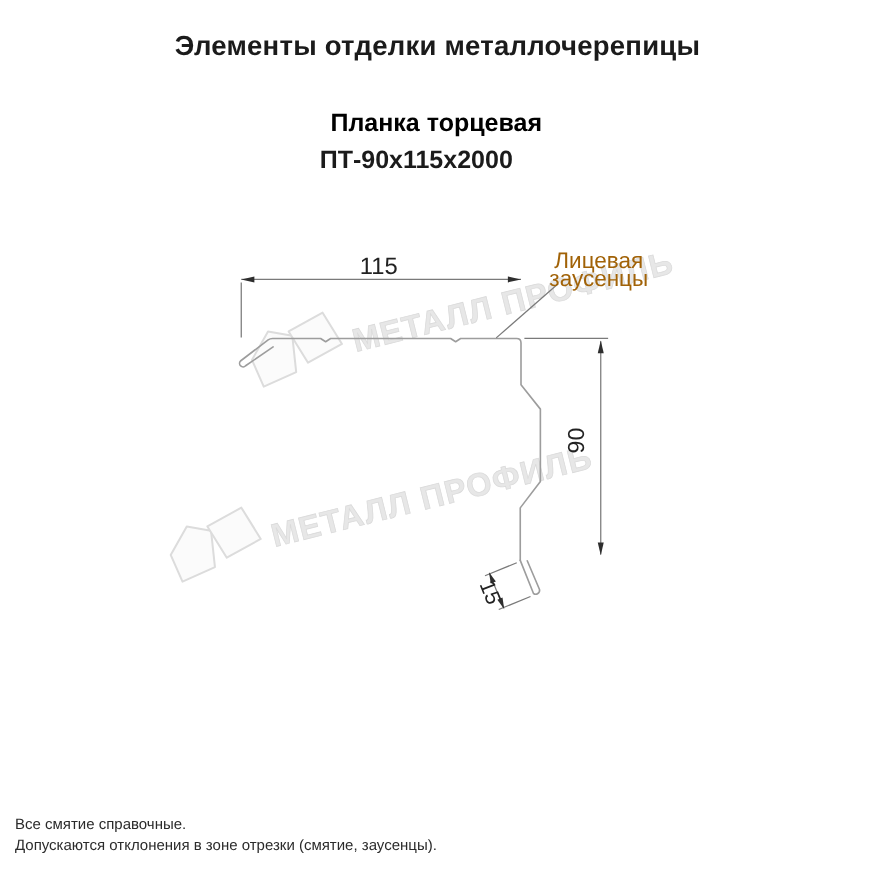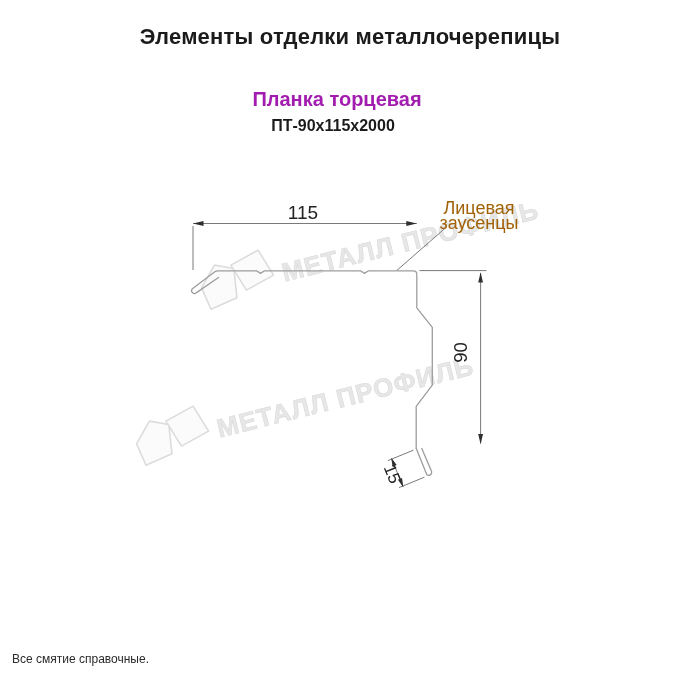--- a/index.html
+++ b/index.html
@@ -6,26 +6,26 @@
   #page{
     position:relative;width:700px;height:700px;background:#ffffff;overflow:hidden;
     font-family:"Liberation Sans","DejaVu Sans",sans-serif;color:#1c1c1c;
   }
   .abs{position:absolute;}
   #title{
     top:24px;left:0;width:700px;text-align:center;
     font-size:22px;font-weight:bold;letter-spacing:.2px;color:#1b1b1b;
   }
   #product-name{
-    top:88px;left:4px;width:666px;text-align:center;
-    font-size:20px;font-weight:bold;color:#a21caf;
+    top:88px;left:16px;width:666px;text-align:center;
+    font-size:20px;font-weight:bold;color:#000000;
   }
   #product-code{
     top:117px;left:0;width:666px;text-align:center;
-    font-size:16px;font-weight:bold;color:#1b1b1b;
+    font-size:20px;font-weight:bold;color:#1b1b1b;
   }
   #face-label{
     top:201px;left:438px;width:82px;text-align:center;
     font-size:18px;line-height:14.5px;color:#a16207;
   }
   #footer{left:12px;top:651px;font-size:12px;line-height:17px;color:#2b2b2b;}
   svg{position:absolute;inset:0;}
   .wm-text{
     font-family:"Liberation Sans","DejaVu Sans",sans-serif;
     font-size:26px;font-weight:bold;letter-spacing:1px;
@@ -98,15 +98,16 @@
   <div class="abs" id="product-name">Планка торцевая</div>
   <div class="abs" id="product-code">ПТ-90х115х2000</div>
 
   <div class="abs" id="face-label">
     <div>Лицевая</div>
     <div>заусенцы</div>
   </div>
 
   <div class="abs" id="footer">
     <div>Все смятие справочные.</div>
+    <div>Допускаются отклонения в зоне отрезки (смятие, заусенцы).</div>
   </div>
 
 </div>
 
 </body></html>

